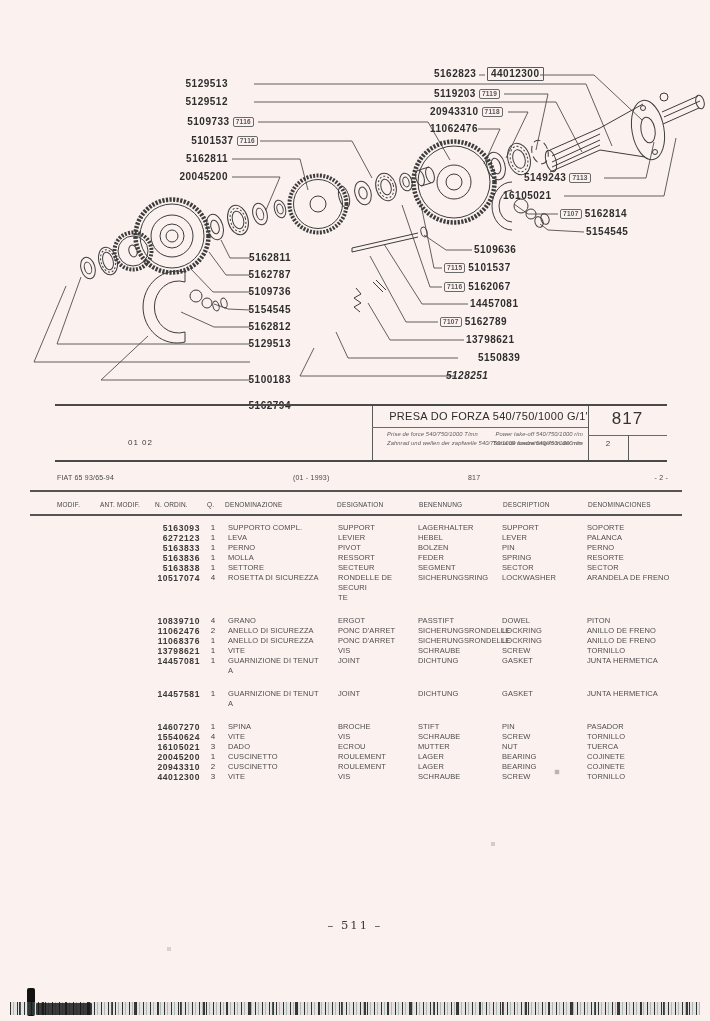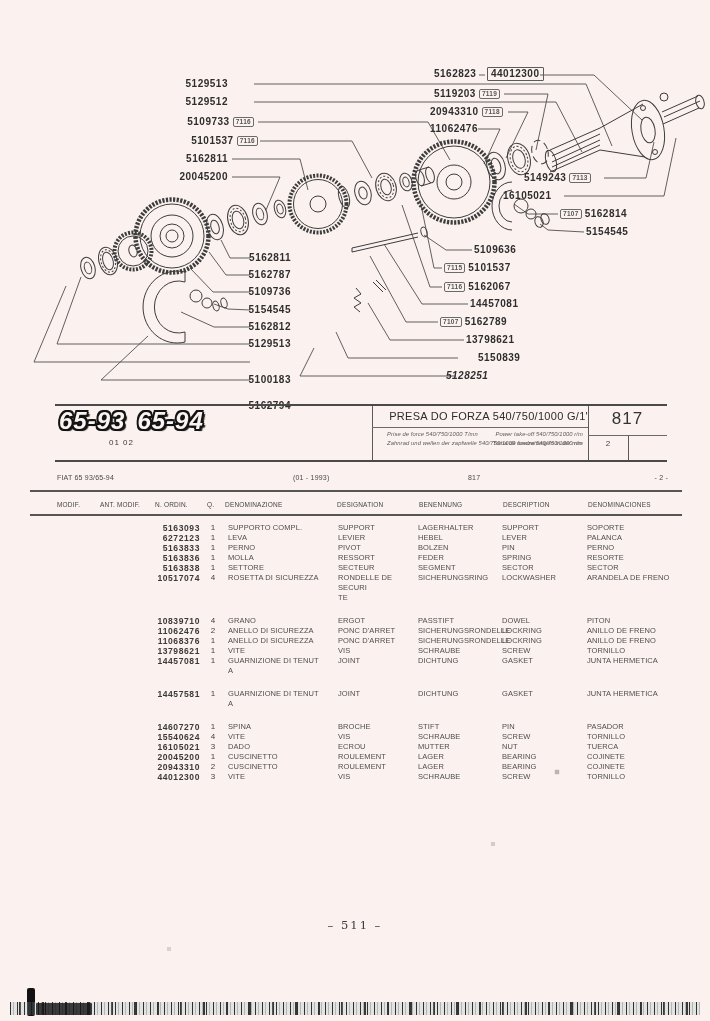--- a/index.html
+++ b/index.html
@@ -32,21 +32,21 @@
   .hline{position:absolute;height:1px;background:#6a6a6a;}
   #badges{position:absolute;left:4px;top:1px;display:flex;gap:12px;}
   .badge{
     font-style:italic;font-weight:900;font-size:24px;letter-spacing:1px;
     color:#faf3f2;
     text-shadow:
       2px 0 0 #141414,-2px 0 0 #141414,0 2px 0 #141414,0 -2px 0 #141414,
       1.6px 1.6px 0 #141414,-1.6px -1.6px 0 #141414,1.6px -1.6px 0 #141414,-1.6px 1.6px 0 #141414,
       3px 2px 1px #2a2a2a;
   }
-  #badge-sub{position:absolute;left:54px;top:32px;font-size:8px;color:#3c3c3c;letter-spacing:1px;}
+  #badge-sub{position:absolute;left:73px;top:32px;font-size:8px;color:#3c3c3c;letter-spacing:1px;}
   #band-title{
     position:absolute;left:317px;top:4px;width:216px;text-align:right;
     font-size:11px;color:#2b2b2b;letter-spacing:.3px;font-weight:500;
   }
   .band-sub{position:absolute;font-style:italic;font-size:5.8px;color:#5c5c5c;letter-spacing:.1px;white-space:nowrap;}
   #sub-fr{left:332px;top:25px;}
   #sub-de{left:332px;top:34px;}
   #sub-en{right:84px;top:25px;text-align:right;}
   #sub-es{right:84px;top:34px;text-align:right;}
   #band-code{position:absolute;left:533px;top:3px;width:79px;text-align:center;font-size:17px;color:#333;letter-spacing:1px;}
@@ -331,24 +331,20 @@
     </div>
 </div>
 
 <div id="band">
   <div class="vline" style="left:317px;height:54px;"></div>
   <div class="vline" style="left:533px;height:54px;"></div>
   <div class="hline" style="left:317px;top:21px;width:216px;"></div>
   <div class="hline" style="left:533px;top:29px;width:79px;"></div>
   <div class="vline" style="left:573px;top:29px;height:25px;"></div>
 
-  <div id="badges">
-    <span class="badge">65-93</span>
-    <span class="badge">65-94</span>
-  </div>
   <div id="badge-sub">01 02</div>
 
   <div id="band-title">PRESA DO FORZA 540/750/1000 G/1'</div>
   <div id="sub-fr" class="band-sub">Prise de force 540/750/1000 T/mn</div>
   <div id="sub-de" class="band-sub">Zahnrad und wellen der zapfwelle 540/750/1000 umdrehungen in der min</div>
   <div id="sub-en" class="band-sub">Power take-off 540/750/1000 r/m</div>
   <div id="sub-es" class="band-sub">Toma de fuerza 540/750/1000 r/m</div>
 
   <div id="band-code">817</div>
   <div id="band-sheet">2</div>

